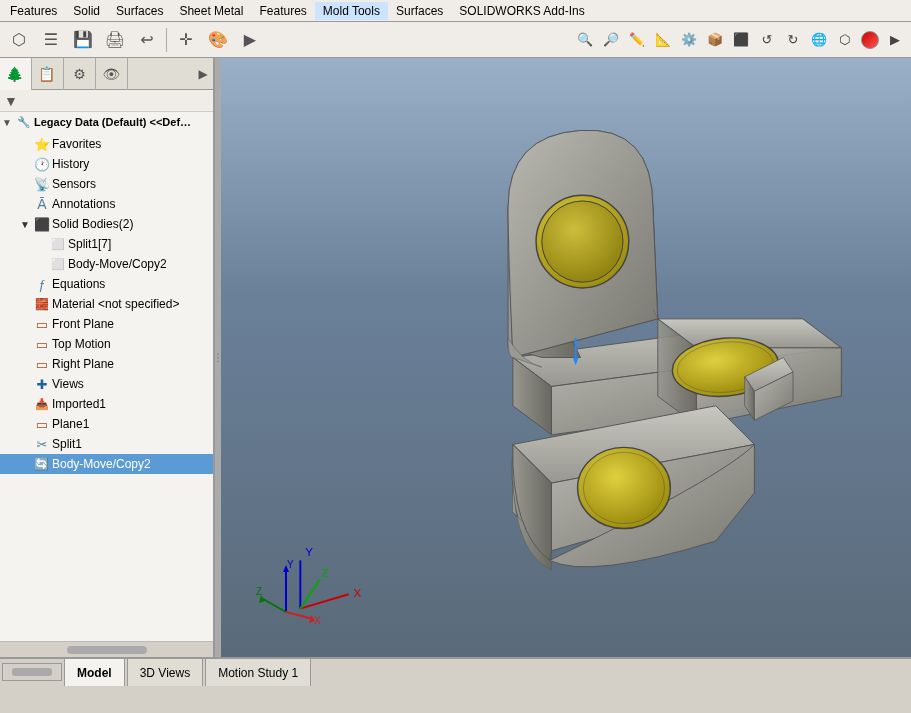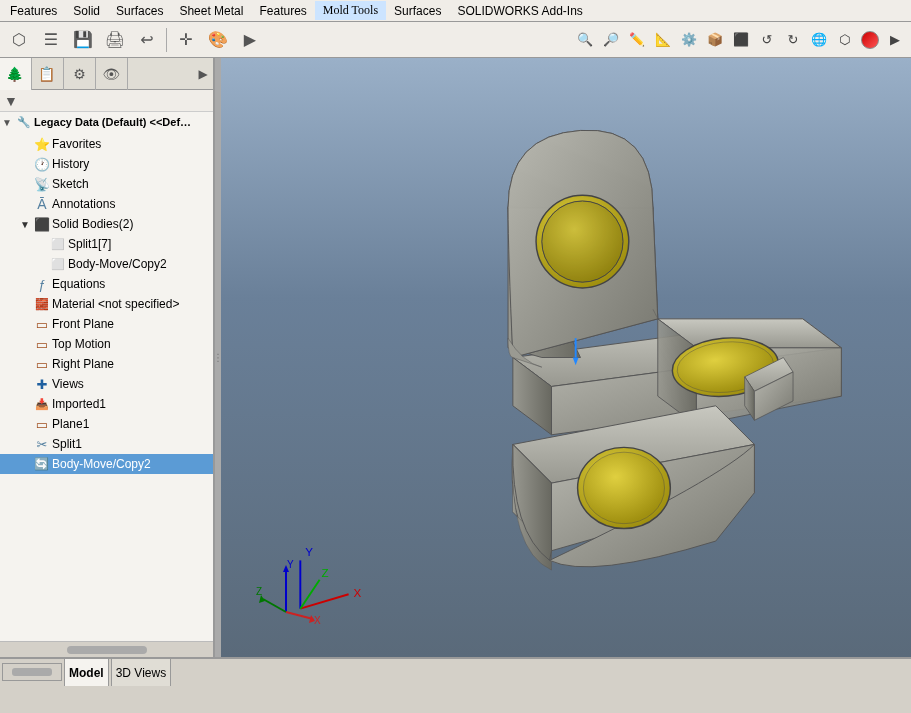--- a/index.html
+++ b/index.html
@@ -14,21 +14,21 @@
       border-bottom: 1px solid #999;
       padding: 0 2px;
     }
     .menubar-item {
       padding: 2px 8px;
       cursor: pointer;
       font-size: 12px;
       color: #000;
       white-space: nowrap;
     }
-    .menubar-item.active { background: #cce4ff; font-family: Liberation Serif, serif; }
+    .menubar-item.active { background: #cce4ff; }
     .toolbar-btn {
       width: 30px; height: 30px;
       display: flex; align-items: center; justify-content: center;
       cursor: pointer;
       border: 1px solid transparent;
       border-radius: 2px;
       font-size: 16px;
       color: #555;
     }
     .toolbar-separator { width: 1px; height: 24px; background: #aaa; margin: 0 2px; }
@@ -140,21 +140,21 @@
 
     
     .bottom-bar {
       display: flex;
       align-items: center;
       background: #d4d0c8;
       height: 28px;
       border-top: 2px solid #999;
     }
     .bottom-tab {
-      padding: 2px 4px;
+      padding: 2px 12px;
       height: 28px;
       display: flex; align-items: center;
       cursor: pointer;
       background: #e0ddd5;
       border: 1px solid #999;
       border-bottom: none;
       font-size: 12px;
       margin-right: 2px;
     }
     .bottom-tab.active { background: #f5f3ef; font-weight: bold; }
@@ -249,21 +249,21 @@
 
       <div class="tree-item level-2">
         <span class="expand-icon"></span>
         <span class="item-icon" style="color:#5580a0;">🕐</span>
         <span class="item-label">History</span>
       </div>
 
       <div class="tree-item level-2">
         <span class="expand-icon"></span>
         <span class="item-icon" style="color:#5580a0;">📡</span>
-        <span class="item-label">Sketch</span>
+        <span class="item-label">Sensors</span>
       </div>
 
       <div class="tree-item level-2">
         <span class="expand-icon"></span>
         <span class="item-icon" style="color:#5580a0; font-size:14px;">Ā</span>
         <span class="item-label">Annotations</span>
       </div>
 
       <div class="tree-item level-2">
         <span class="expand-icon" style="color:#333;">▼</span>
@@ -466,13 +466,14 @@
 
   </div>
 </div>
 
 <div class="bottom-bar">
   <div style="width:60px; height:18px; background:#d4d0c8; border:1px solid #999; margin:0 2px;">
     <div style="width:40px;height:8px;background:#aaa;border-radius:3px;margin:4px auto;"></div>
   </div>
   <div class="bottom-tab active">Model</div>
   <div class="bottom-tab">3D Views</div>
+  <div class="bottom-tab">Motion Study 1</div>
 </div>
 
 </body></html>

